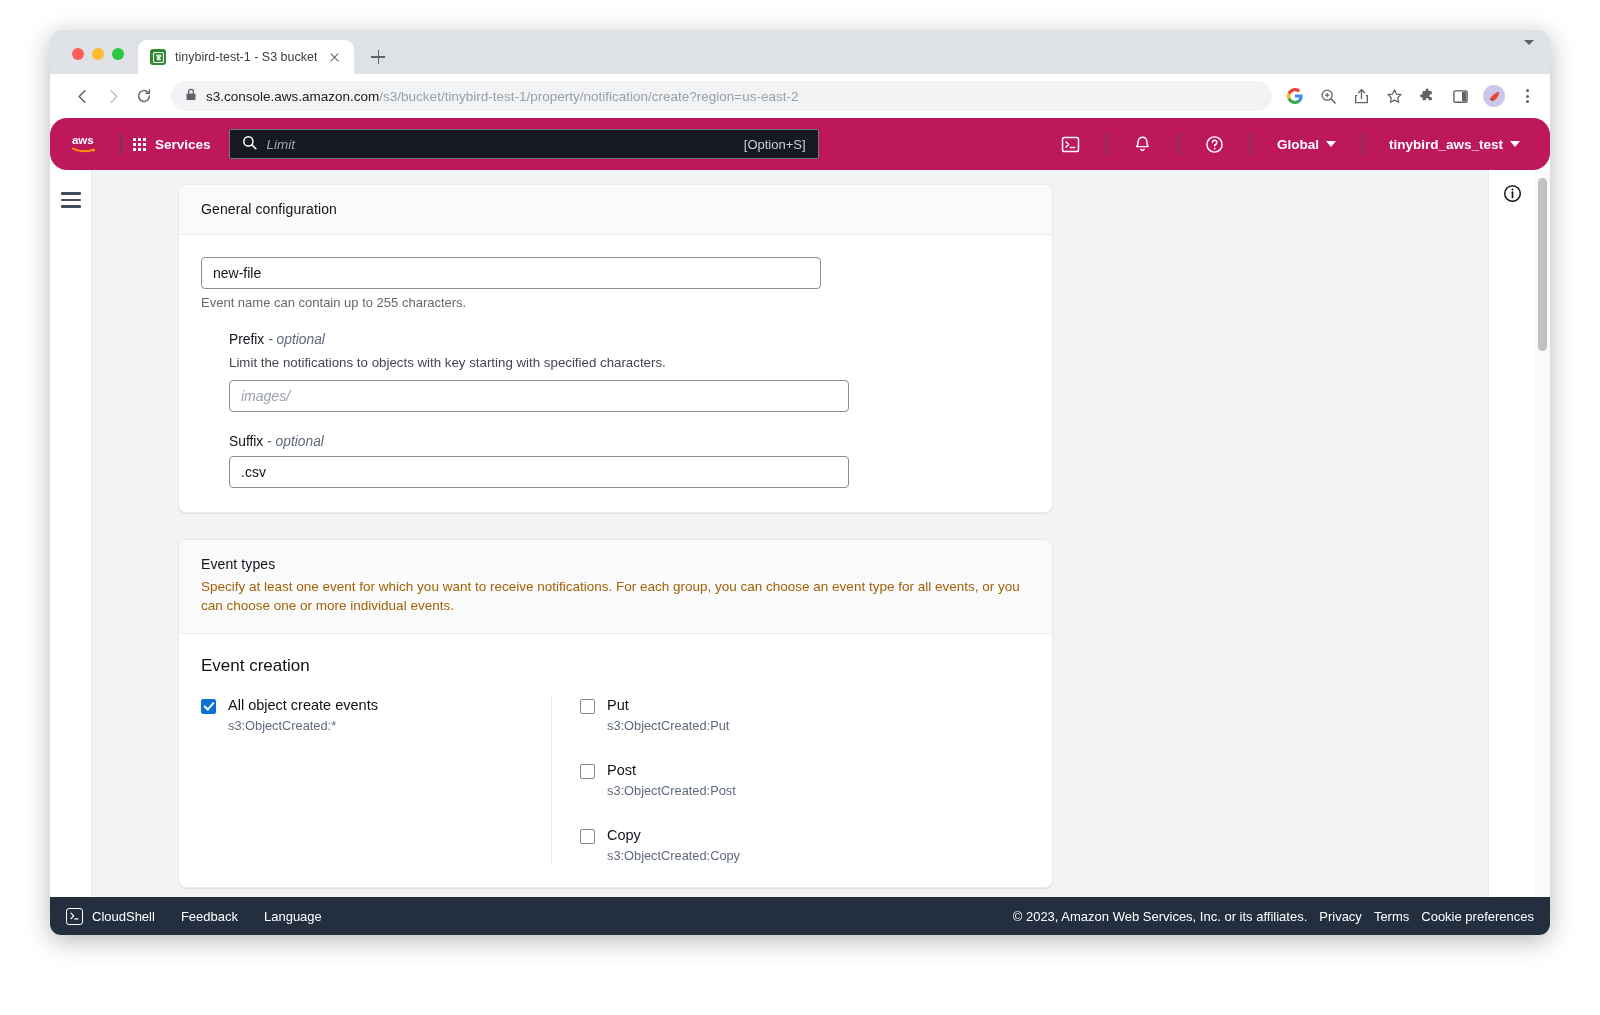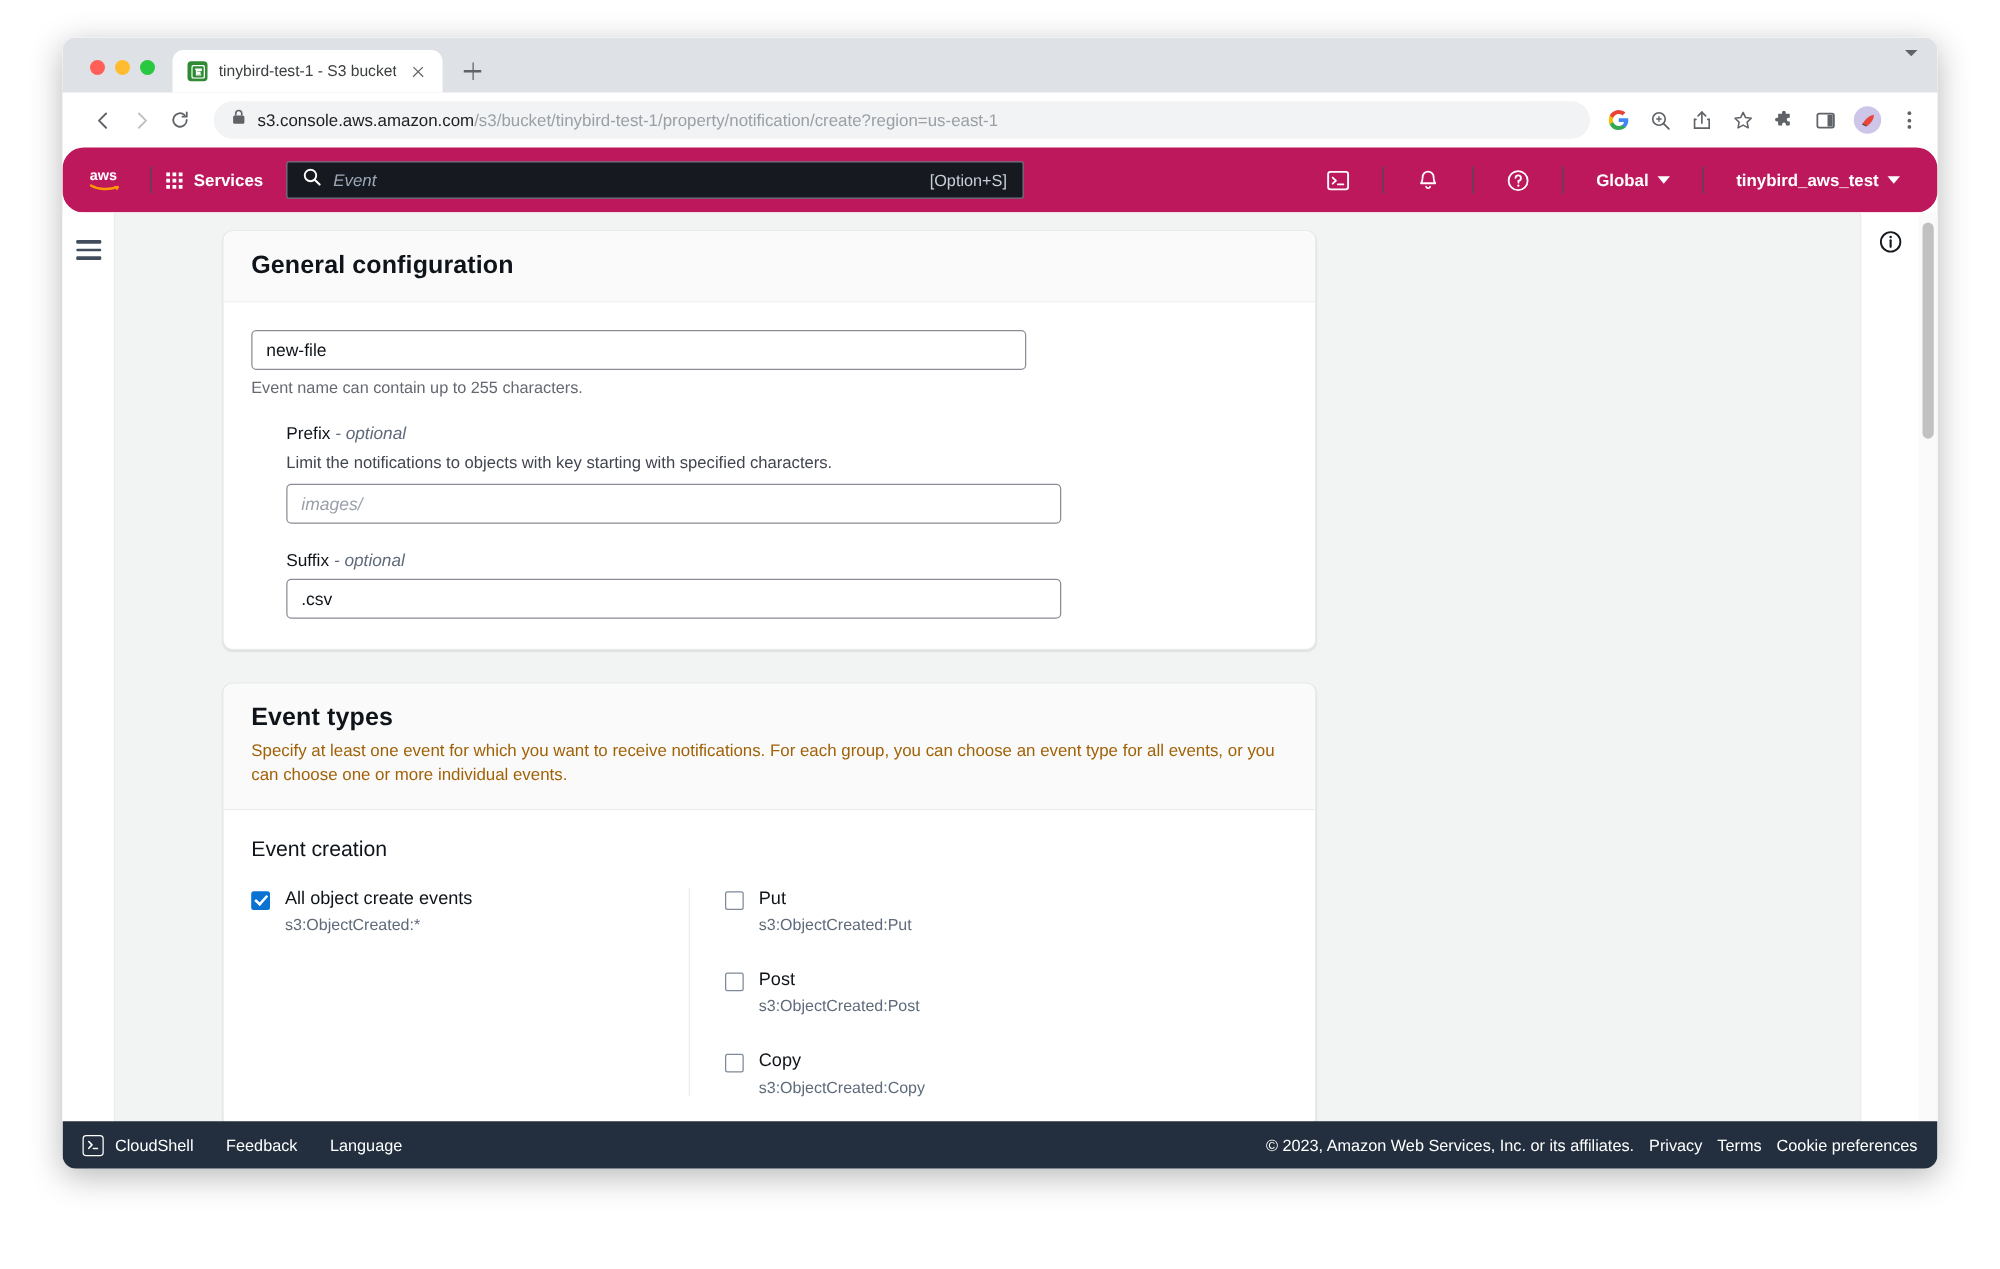--- a/index.html
+++ b/index.html
@@ -152,21 +152,21 @@
 
   .card {
     width: 875px; margin: 0 0 26px 86px;
     background: #ffffff; border: 1px solid #e9ebed; border-radius: 8px;
     box-shadow: 0 1px 1px rgba(0,28,36,0.08);
   }
   .card-head {
     background: #fafafa; border-bottom: 1px solid #e9ebed;
     border-radius: 8px 8px 0 0; padding: 16px 22px 17px 22px;
   }
-  .card-title { font-size: 20px; font-weight: bold; color: #0f141a; letter-spacing: 0.1px; }
+  .card-title { font-size: 14px; font-weight: normal; color: #0f141a; letter-spacing: 0.1px; }
   .card-desc { font-size: 13.5px; color: #a16207; line-height: 1.45; margin-top: 5px; }
   .card-body { padding: 22px 22px 24px 22px; }
 
   .field-label { font-size: 13.8px; color: #0f141a; margin-bottom: 7px; }
   .field-label .opt { font-style: italic; color: #5f6b7a; }
   .field-sub { font-size: 13.3px; color: #424650; margin: 0 0 7px 0; line-height: 1.4; }
   .field-hint { font-size: 13px; color: #656871; margin-top: 6px; }
   .text-input {
     width: 620px; height: 32px;
     border: 1px solid #8c8c94; border-radius: 4px;
@@ -258,21 +258,21 @@
         </svg>
     </span>
 
     <div id="omnibox">
       <span>
         <svg width="12" height="13" viewBox="0 0 12 13">
             <rect x="1.5" y="5.4" width="9" height="6.6" rx="1.2" fill="#5f6368"></rect>
             <path d="M3.6 5.4V3.8a2.4 2.4 0 0 1 4.8 0v1.6" fill="none" stroke="#5f6368" stroke-width="1.3"></path>
           </svg>
       </span>
-      <span id="url-text"><span class="host">s3.console.aws.amazon.com</span><span>/s3/bucket/tinybird-test-1/property/notification/create?region=us-east-1</span></span>
+      <span id="url-text"><span class="host">s3.console.aws.amazon.com</span><span>/s3/bucket/tinybird-test-1/property/notification/create?region=us-east-2</span></span>
     </div>
 
     <div id="toolbar-icons">
       <span class="ticon">
         <svg width="16" height="16" viewBox="0 0 18 18">
             <path fill="#4285F4" d="M17.6 9.2c0-.6-.05-1.2-.16-1.8H9v3.4h4.8a4.1 4.1 0 0 1-1.8 2.7v2.2h2.9c1.7-1.6 2.7-3.9 2.7-6.5z"></path>
             <path fill="#34A853" d="M9 18c2.4 0 4.5-.8 6-2.2l-2.9-2.2c-.8.55-1.85.87-3.1.87-2.4 0-4.4-1.6-5.1-3.8H.9v2.3A9 9 0 0 0 9 18z"></path>
             <path fill="#FBBC05" d="M3.9 10.7a5.4 5.4 0 0 1 0-3.4V5H.9a9 9 0 0 0 0 8l3-2.3z"></path>
             <path fill="#EA4335" d="M9 3.6c1.3 0 2.5.45 3.4 1.35l2.6-2.6A9 9 0 0 0 .9 5l3 2.3C4.6 5.1 6.6 3.6 9 3.6z"></path>
           </svg>
@@ -346,21 +346,21 @@
           </span>
         <span>Services</span>
       </span>
       <div id="aws-search">
         <span>
           <svg width="15" height="15" viewBox="0 0 16 16">
               <circle cx="6.8" cy="6.8" r="4.9" fill="none" stroke="#ffffff" stroke-width="1.6"></circle>
               <path d="M10.4 10.4L14.6 14.6" stroke="#ffffff" stroke-width="1.8" stroke-linecap="round"></path>
             </svg>
         </span>
-        <span id="aws-search-placeholder">Event</span>
+        <span id="aws-search-placeholder">Limit</span>
         <span id="aws-search-kbd">[Option+S]</span>
       </div>
 
       <div id="aws-topnav-right">
         <span class="nav-item">
           <svg width="19" height="19" viewBox="0 0 20 20">
               <rect x="1.6" y="2.6" width="16.8" height="14.8" rx="2" fill="none" stroke="#fff" stroke-width="1.6"></rect>
               <path d="M5.4 7.4l2.8 2.6-2.8 2.6M9.8 13.2h4.6" fill="none" stroke="#fff" stroke-width="1.5" stroke-linecap="round" stroke-linejoin="round"></path>
             </svg>
         </span>

